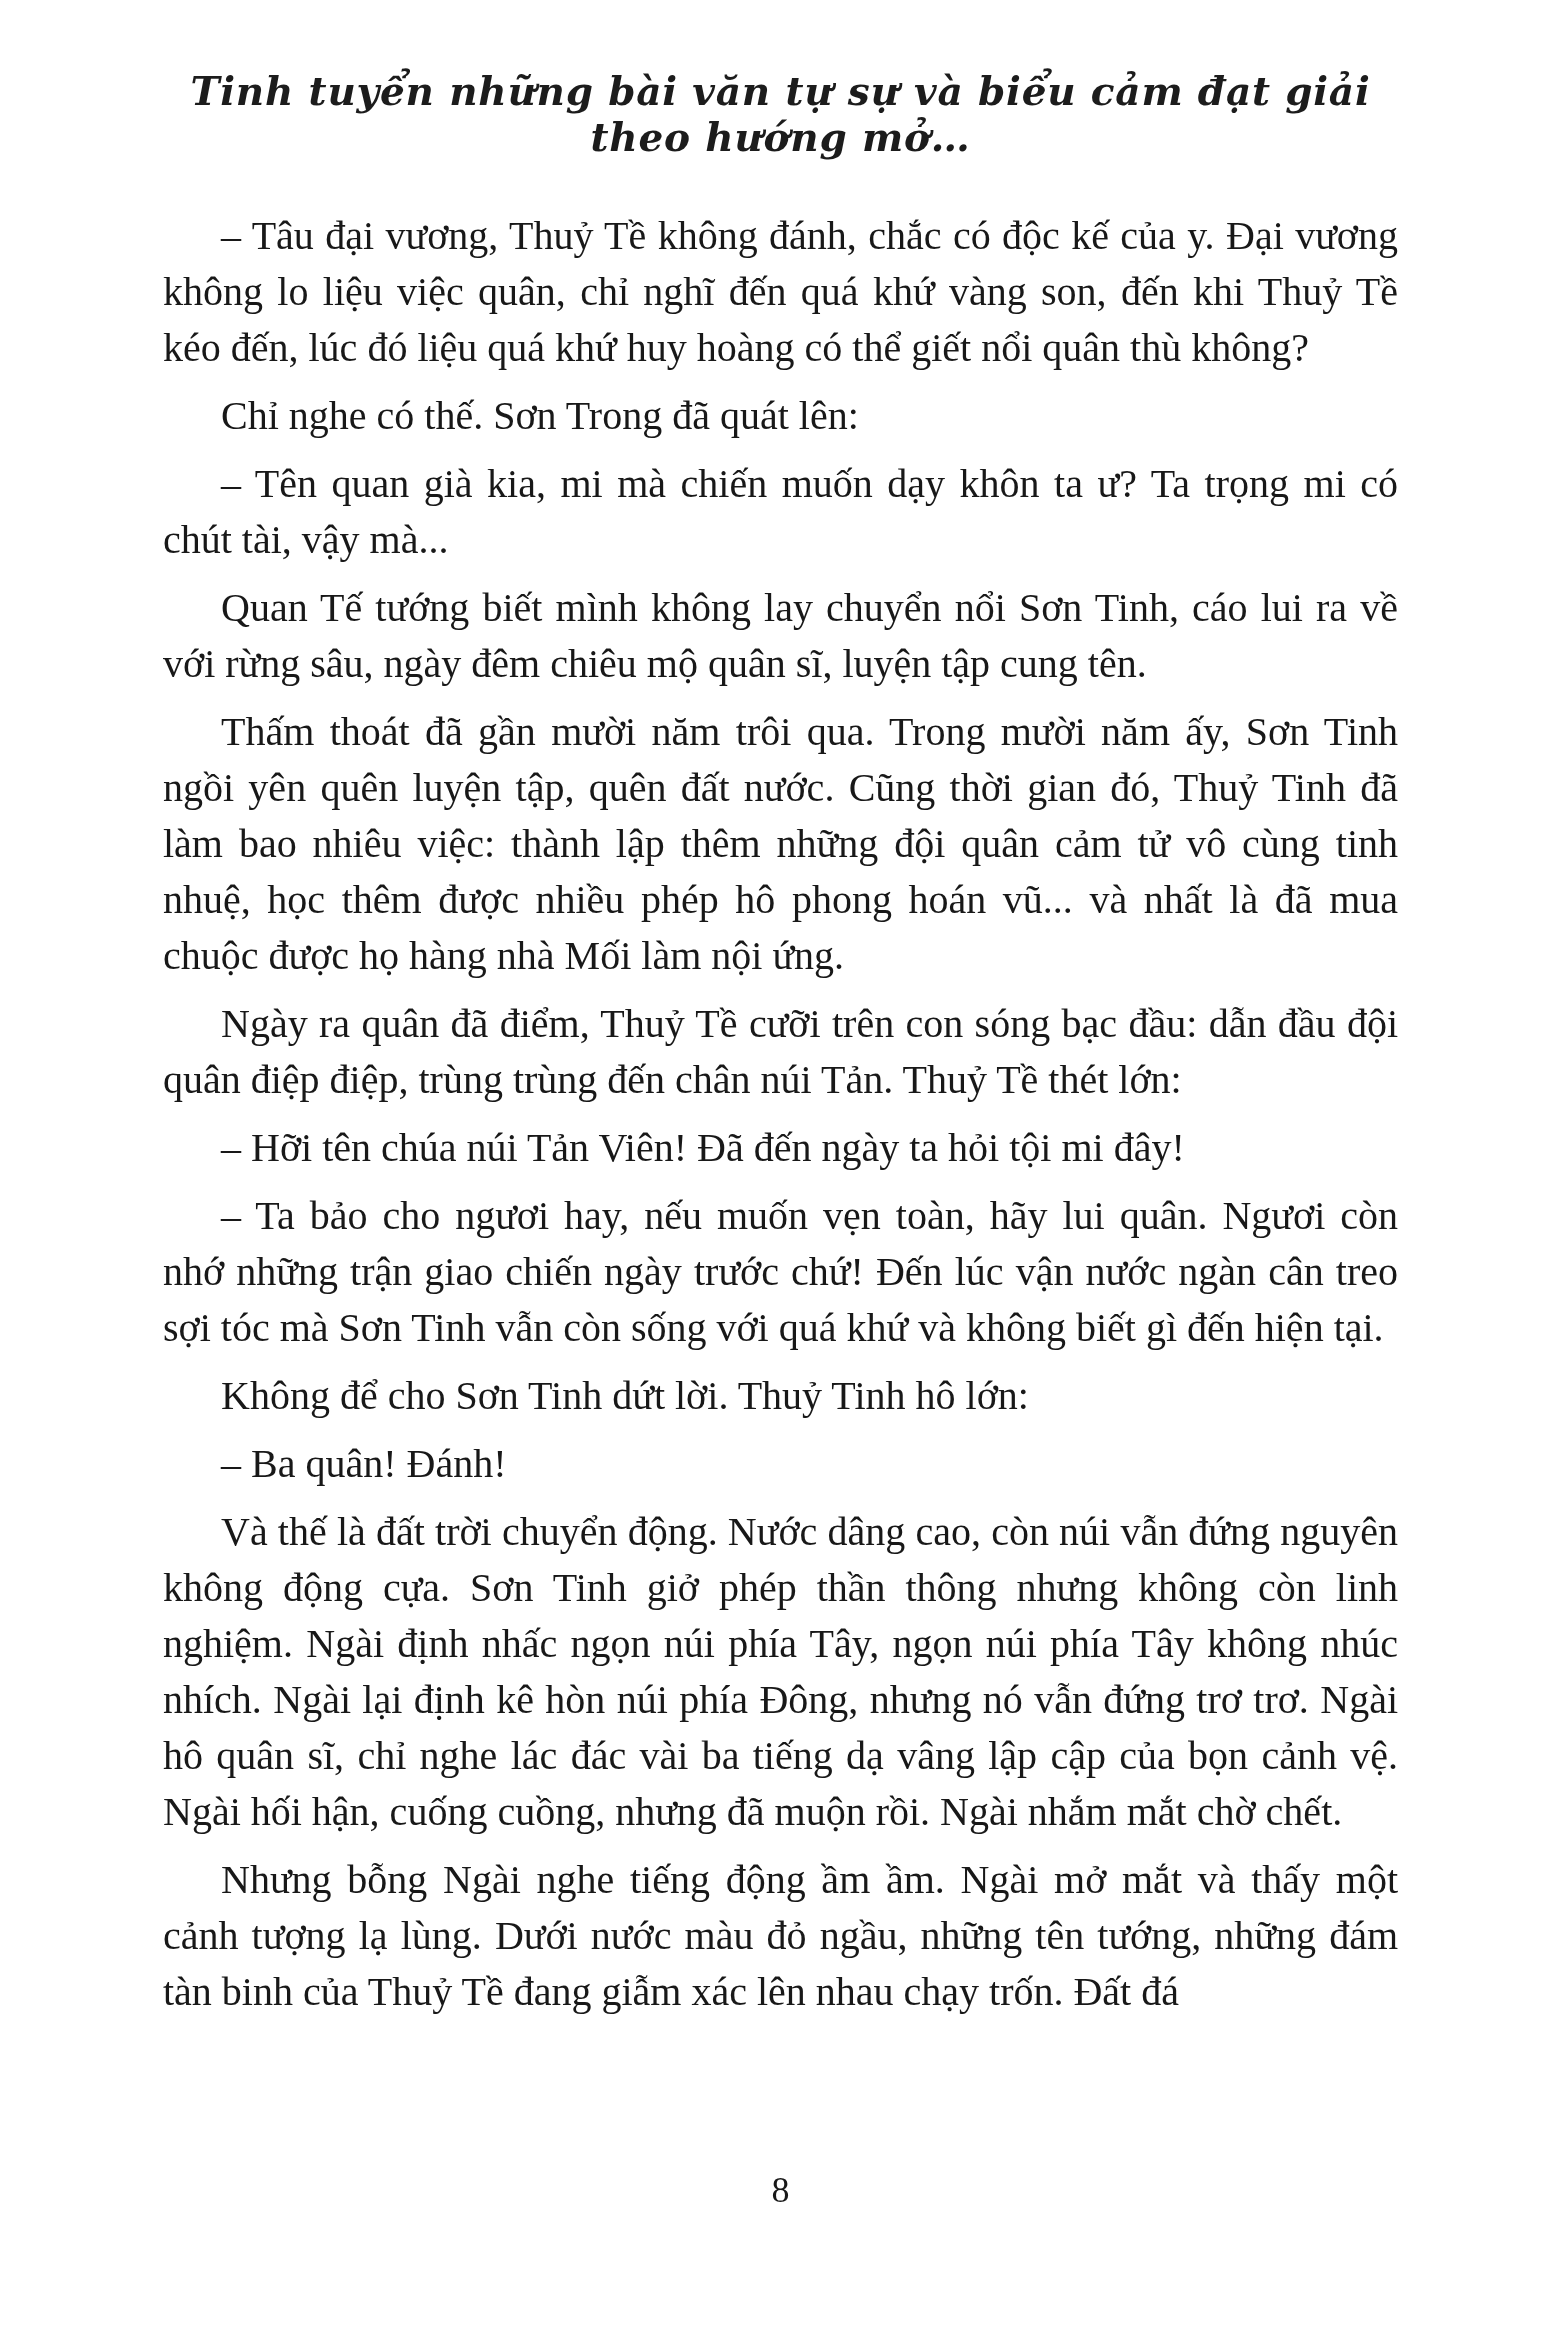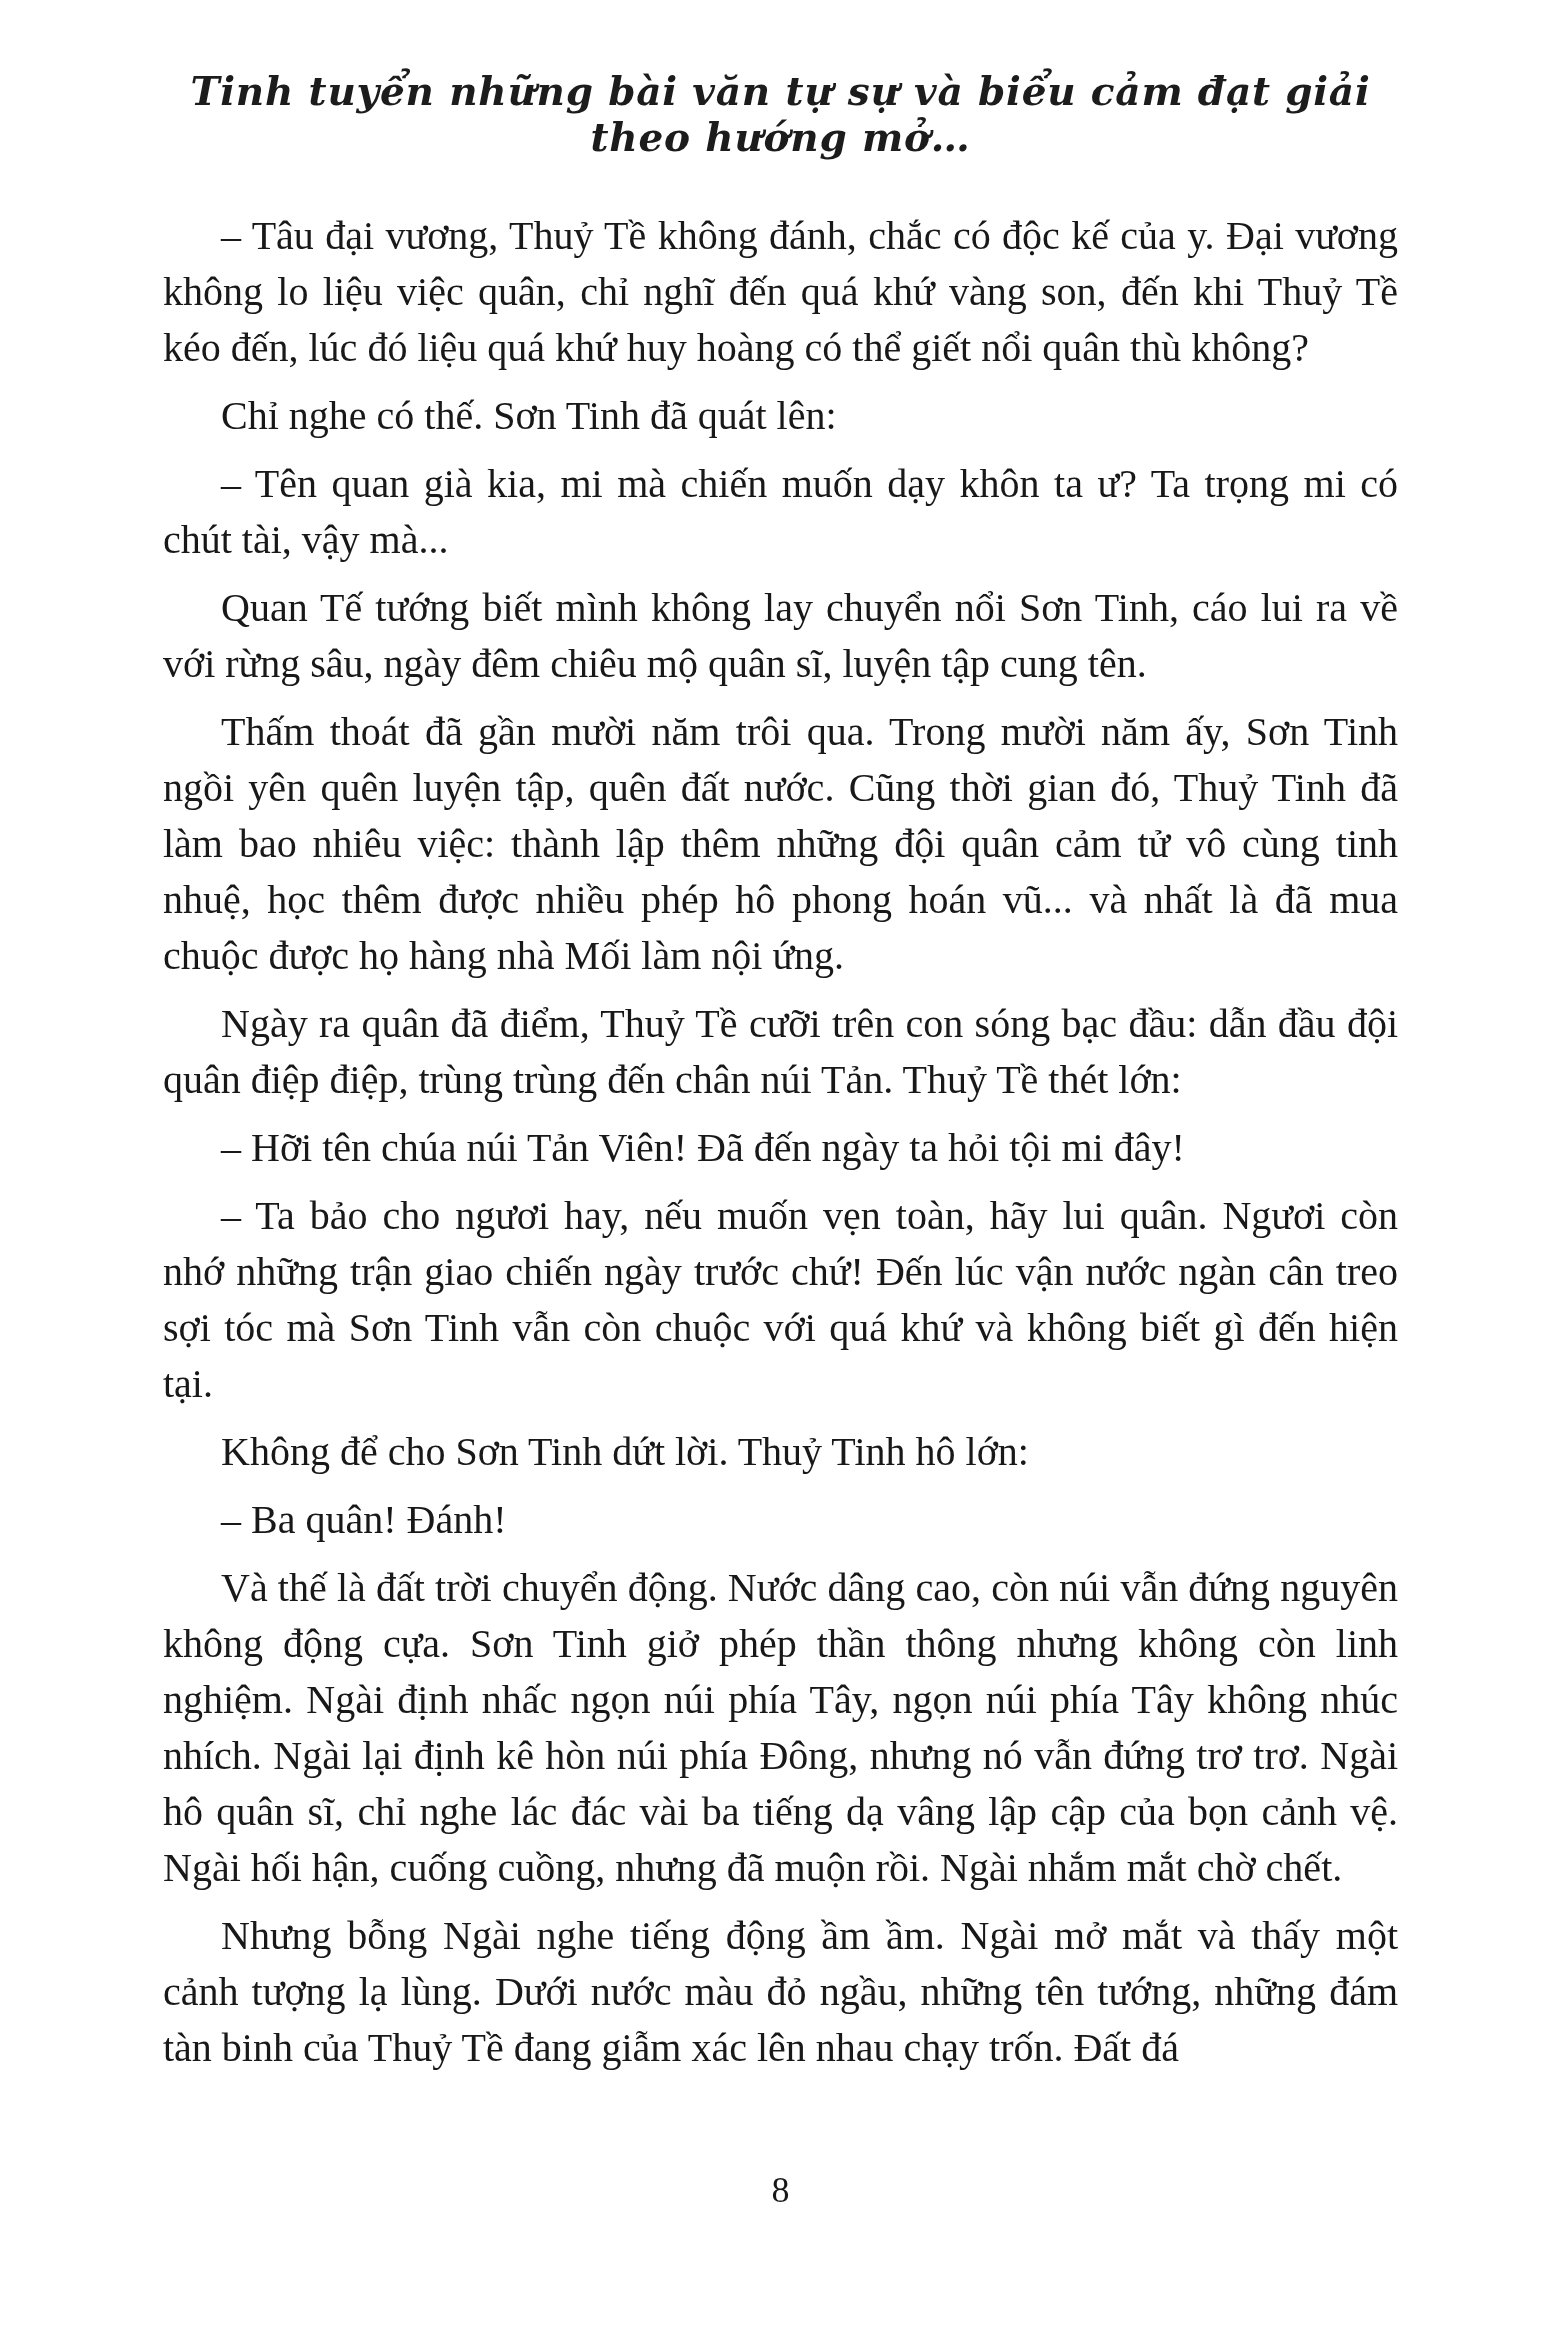--- a/index.html
+++ b/index.html
@@ -50,27 +50,27 @@
 </style>
 </head>
 <body>
 
 <div class="page">
 
   <div class="running-header">Tinh tuyển những bài văn tự sự và biểu cảm đạt giải theo hướng mở…</div>
 
   <div class="body-text">
       <p class="para">– Tâu đại vương, Thuỷ Tề không đánh, chắc có độc kế của y. Đại vương không lo liệu việc quân, chỉ nghĩ đến quá khứ vàng son, đến khi Thuỷ Tề kéo đến, lúc đó liệu quá khứ huy hoàng có thể giết nổi quân thù không?</p>
-      <p class="para">Chỉ nghe có thế. Sơn Tinh đã quát lên:</p>
+      <p class="para">Chỉ nghe có thế. Sơn Trong đã quát lên:</p>
       <p class="para">– Tên quan già kia, mi mà chiến muốn dạy khôn ta ư? Ta trọng mi có chút tài, vậy mà...</p>
       <p class="para">Quan Tế tướng biết mình không lay chuyển nổi Sơn Tinh, cáo lui ra về với rừng sâu, ngày đêm chiêu mộ quân sĩ, luyện tập cung tên.</p>
       <p class="para">Thấm thoát đã gần mười năm trôi qua. Trong mười năm ấy, Sơn Tinh ngồi yên quên luyện tập, quên đất nước. Cũng thời gian đó, Thuỷ Tinh đã làm bao nhiêu việc: thành lập thêm những đội quân cảm tử vô cùng tinh nhuệ, học thêm được nhiều phép hô phong hoán vũ... và nhất là đã mua chuộc được họ hàng nhà Mối làm nội ứng.</p>
       <p class="para">Ngày ra quân đã điểm, Thuỷ Tề cưỡi trên con sóng bạc đầu: dẫn đầu đội quân điệp điệp, trùng trùng đến chân núi Tản. Thuỷ Tề thét lớn:</p>
       <p class="para">– Hỡi tên chúa núi Tản Viên! Đã đến ngày ta hỏi tội mi đây!</p>
-      <p class="para">– Ta bảo cho ngươi hay, nếu muốn vẹn toàn, hãy lui quân. Ngươi còn nhớ những trận giao chiến ngày trước chứ! Đến lúc vận nước ngàn cân treo sợi tóc mà Sơn Tinh vẫn còn chuộc với quá khứ và không biết gì đến hiện tại.</p>
+      <p class="para">– Ta bảo cho ngươi hay, nếu muốn vẹn toàn, hãy lui quân. Ngươi còn nhớ những trận giao chiến ngày trước chứ! Đến lúc vận nước ngàn cân treo sợi tóc mà Sơn Tinh vẫn còn sống với quá khứ và không biết gì đến hiện tại.</p>
       <p class="para">Không để cho Sơn Tinh dứt lời. Thuỷ Tinh hô lớn:</p>
       <p class="para">– Ba quân! Đánh!</p>
       <p class="para">Và thế là đất trời chuyển động. Nước dâng cao, còn núi vẫn đứng nguyên không động cựa. Sơn Tinh giở phép thần thông nhưng không còn linh nghiệm. Ngài định nhấc ngọn núi phía Tây, ngọn núi phía Tây không nhúc nhích. Ngài lại định kê hòn núi phía Đông, nhưng nó vẫn đứng trơ trơ. Ngài hô quân sĩ, chỉ nghe lác đác vài ba tiếng dạ vâng lập cập của bọn cảnh vệ. Ngài hối hận, cuống cuồng, nhưng đã muộn rồi. Ngài nhắm mắt chờ chết.</p>
       <p class="para">Nhưng bỗng Ngài nghe tiếng động ầm ầm. Ngài mở mắt và thấy một cảnh tượng lạ lùng. Dưới nước màu đỏ ngầu, những tên tướng, những đám tàn binh của Thuỷ Tề đang giẫm xác lên nhau chạy trốn. Đất đá</p>
     </div>
 
   <div class="page-number">8</div>
 
 </div>
 

